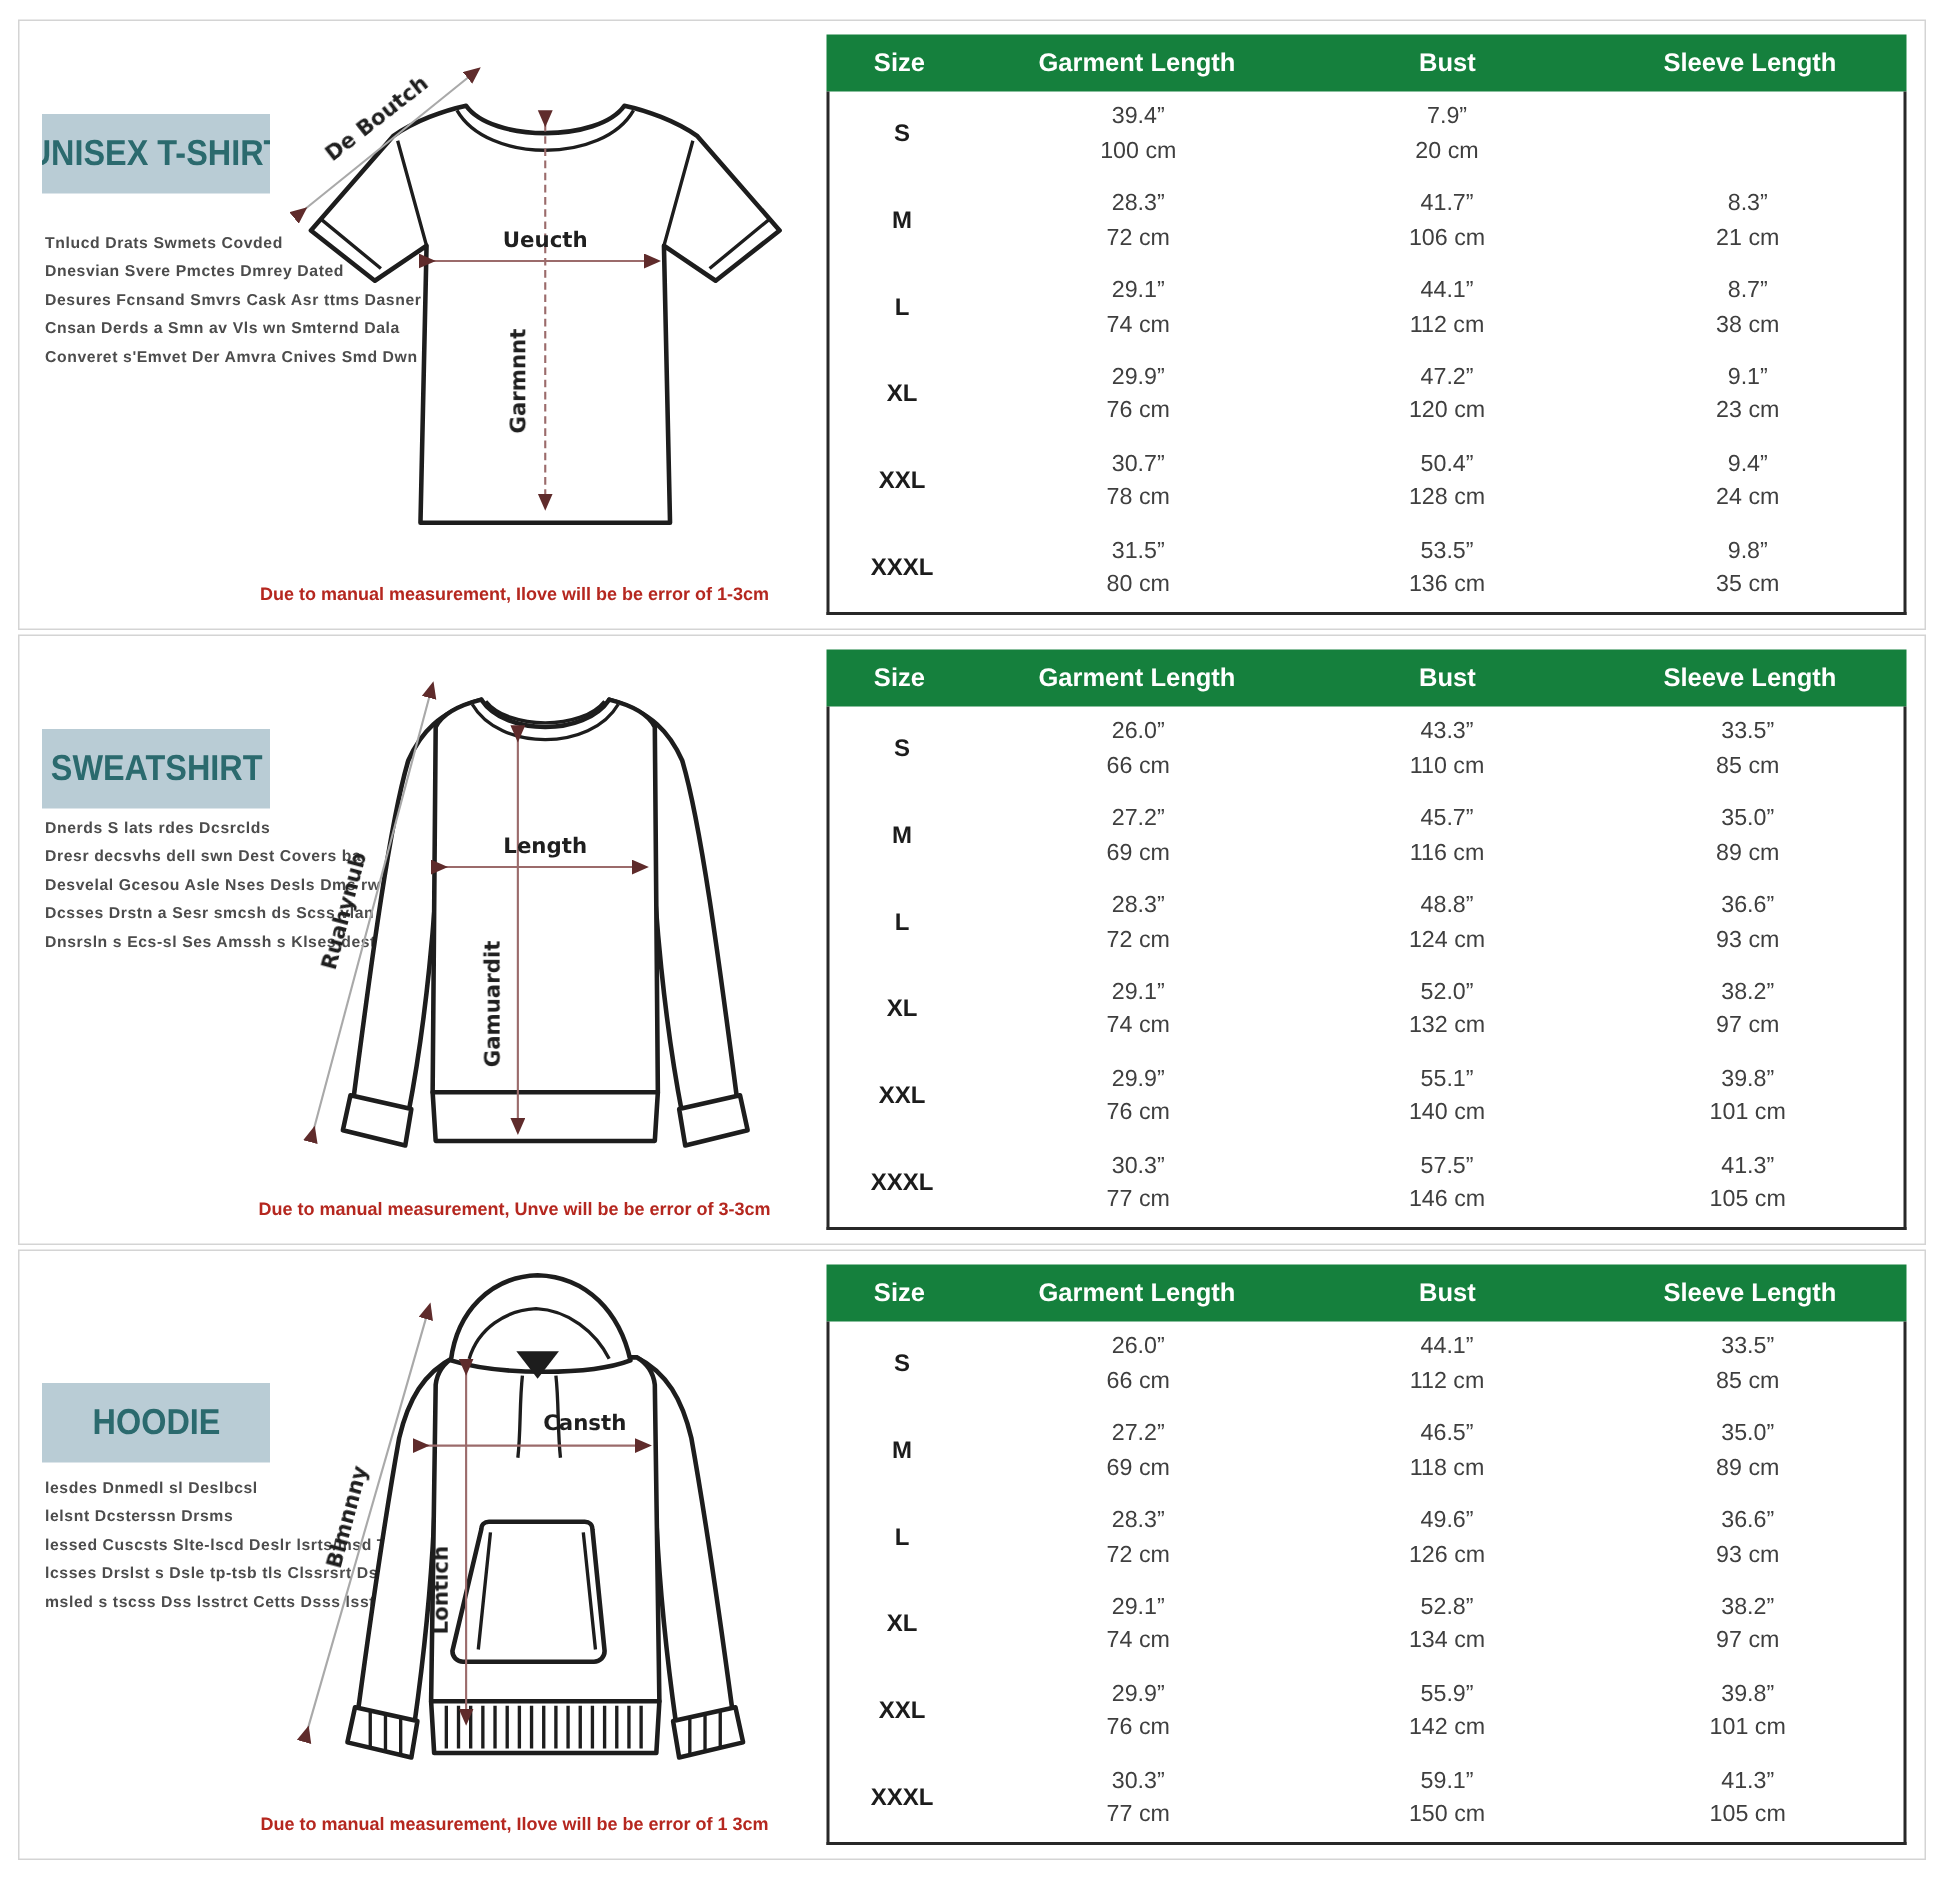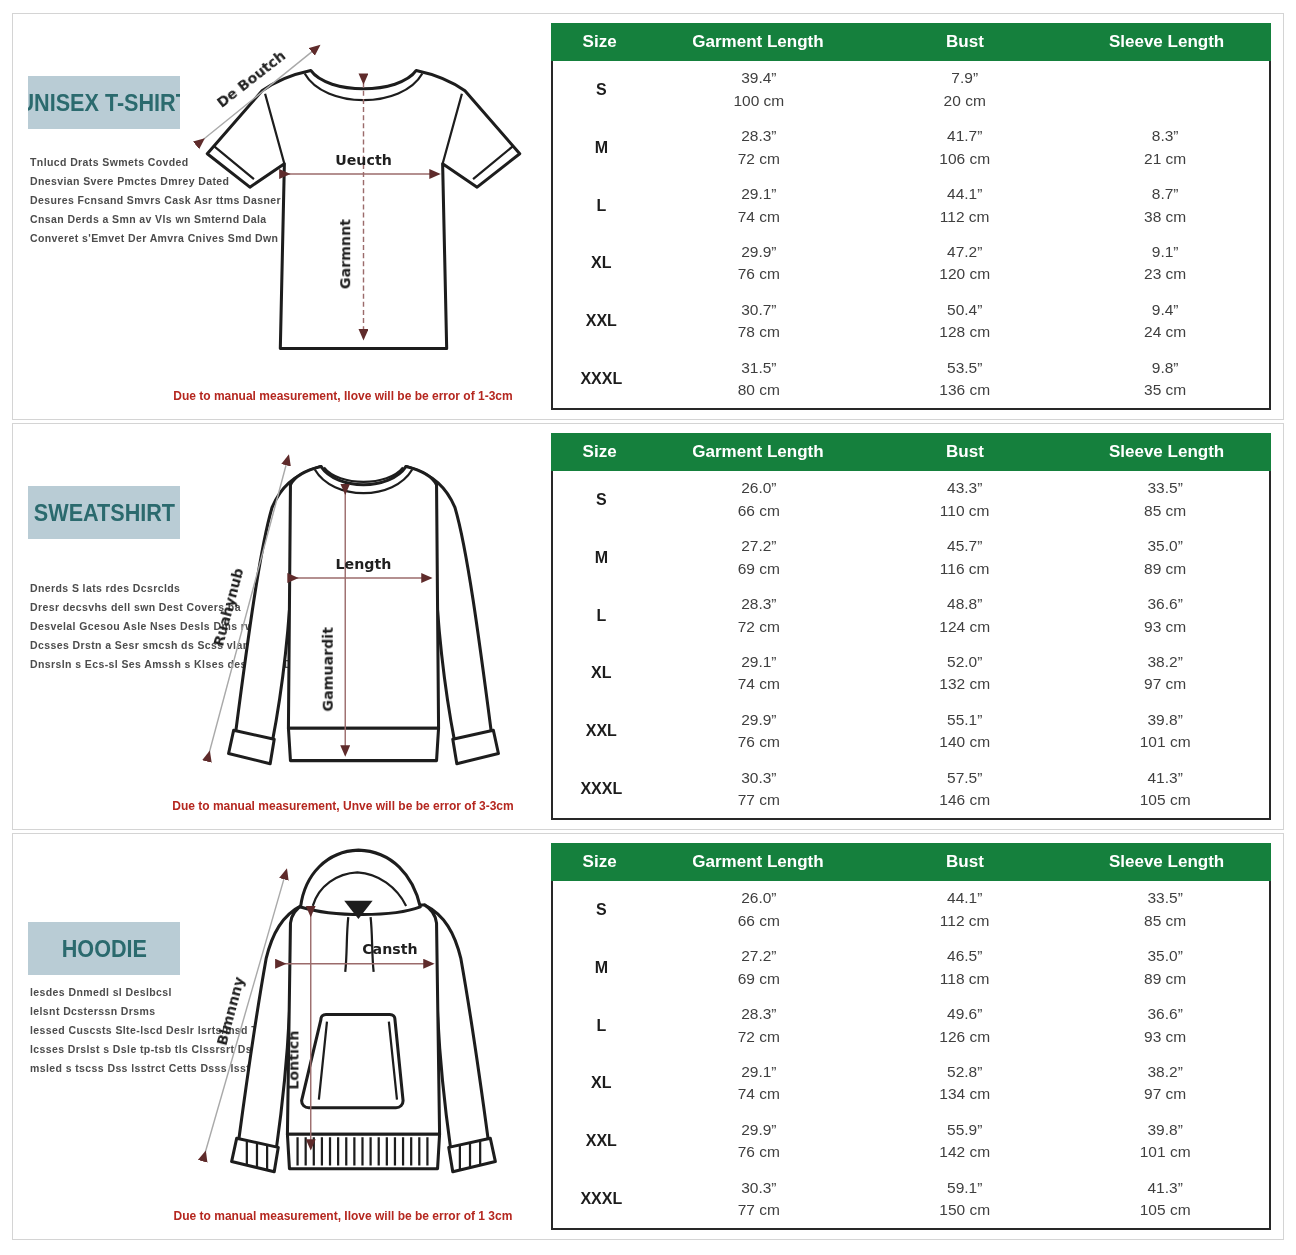--- a/index.html
+++ b/index.html
@@ -4,21 +4,21 @@
 <style>
   html,body{margin:0;padding:0;background:#fff;font-family:"Liberation Sans",sans-serif;}
   #app{width:1296px;padding-top:13px;box-sizing:border-box;}
   .panel{width:1272px;margin:0 auto 3px auto;height:407px;border:1px solid #d4d4d4;background:#fff;display:flex;box-sizing:border-box;}
   
   .diagram{width:538px;position:relative;flex:none;}
   .title-box{position:absolute;left:15px;top:62px;width:152px;height:53px;background:var(--title-bg);display:flex;align-items:center;justify-content:center;overflow:hidden;}
   .title-box span{font-weight:bold;font-size:24px;color:var(--title-fg);white-space:nowrap;transform:scaleX(0.9);letter-spacing:0px;}
   .panel:nth-of-type(3) .title-box{top:88px;}
   .desc{position:absolute;left:17px;top:142px;width:230px;}
-  .panel:nth-of-type(2) .desc{top:122px;width:250px;margin-top:36px;}
+  .panel:nth-of-type(2) .desc{top:122px;width:250px;}
   .panel:nth-of-type(3) .desc{top:152px;width:250px;}
   .desc-line{font-size:10.5px;font-weight:bold;color:#4c4c4c;letter-spacing:.4px;margin-bottom:7px;filter:blur(0.45px);white-space:nowrap;}
   .svg-slot{position:absolute;left:178px;top:22px;width:345px;height:350px;}
   .panel:nth-of-type(2) .svg-slot{top:12px;}
   .panel:nth-of-type(3) .svg-slot{top:8px;}
   .note{position:absolute;left:130px;bottom:16px;width:400px;text-align:center;font-weight:bold;font-size:12px;color:var(--note-fg);filter:blur(0.3px);white-space:nowrap;}
   
   .outline{fill:#fff;stroke:#1d1d1d;stroke-width:3;stroke-linejoin:round;}
   .thin{fill:none;stroke:#1d1d1d;stroke-width:2.2;}
   .dim{fill:none;stroke:#9b6b6b;stroke-width:1.4;}

